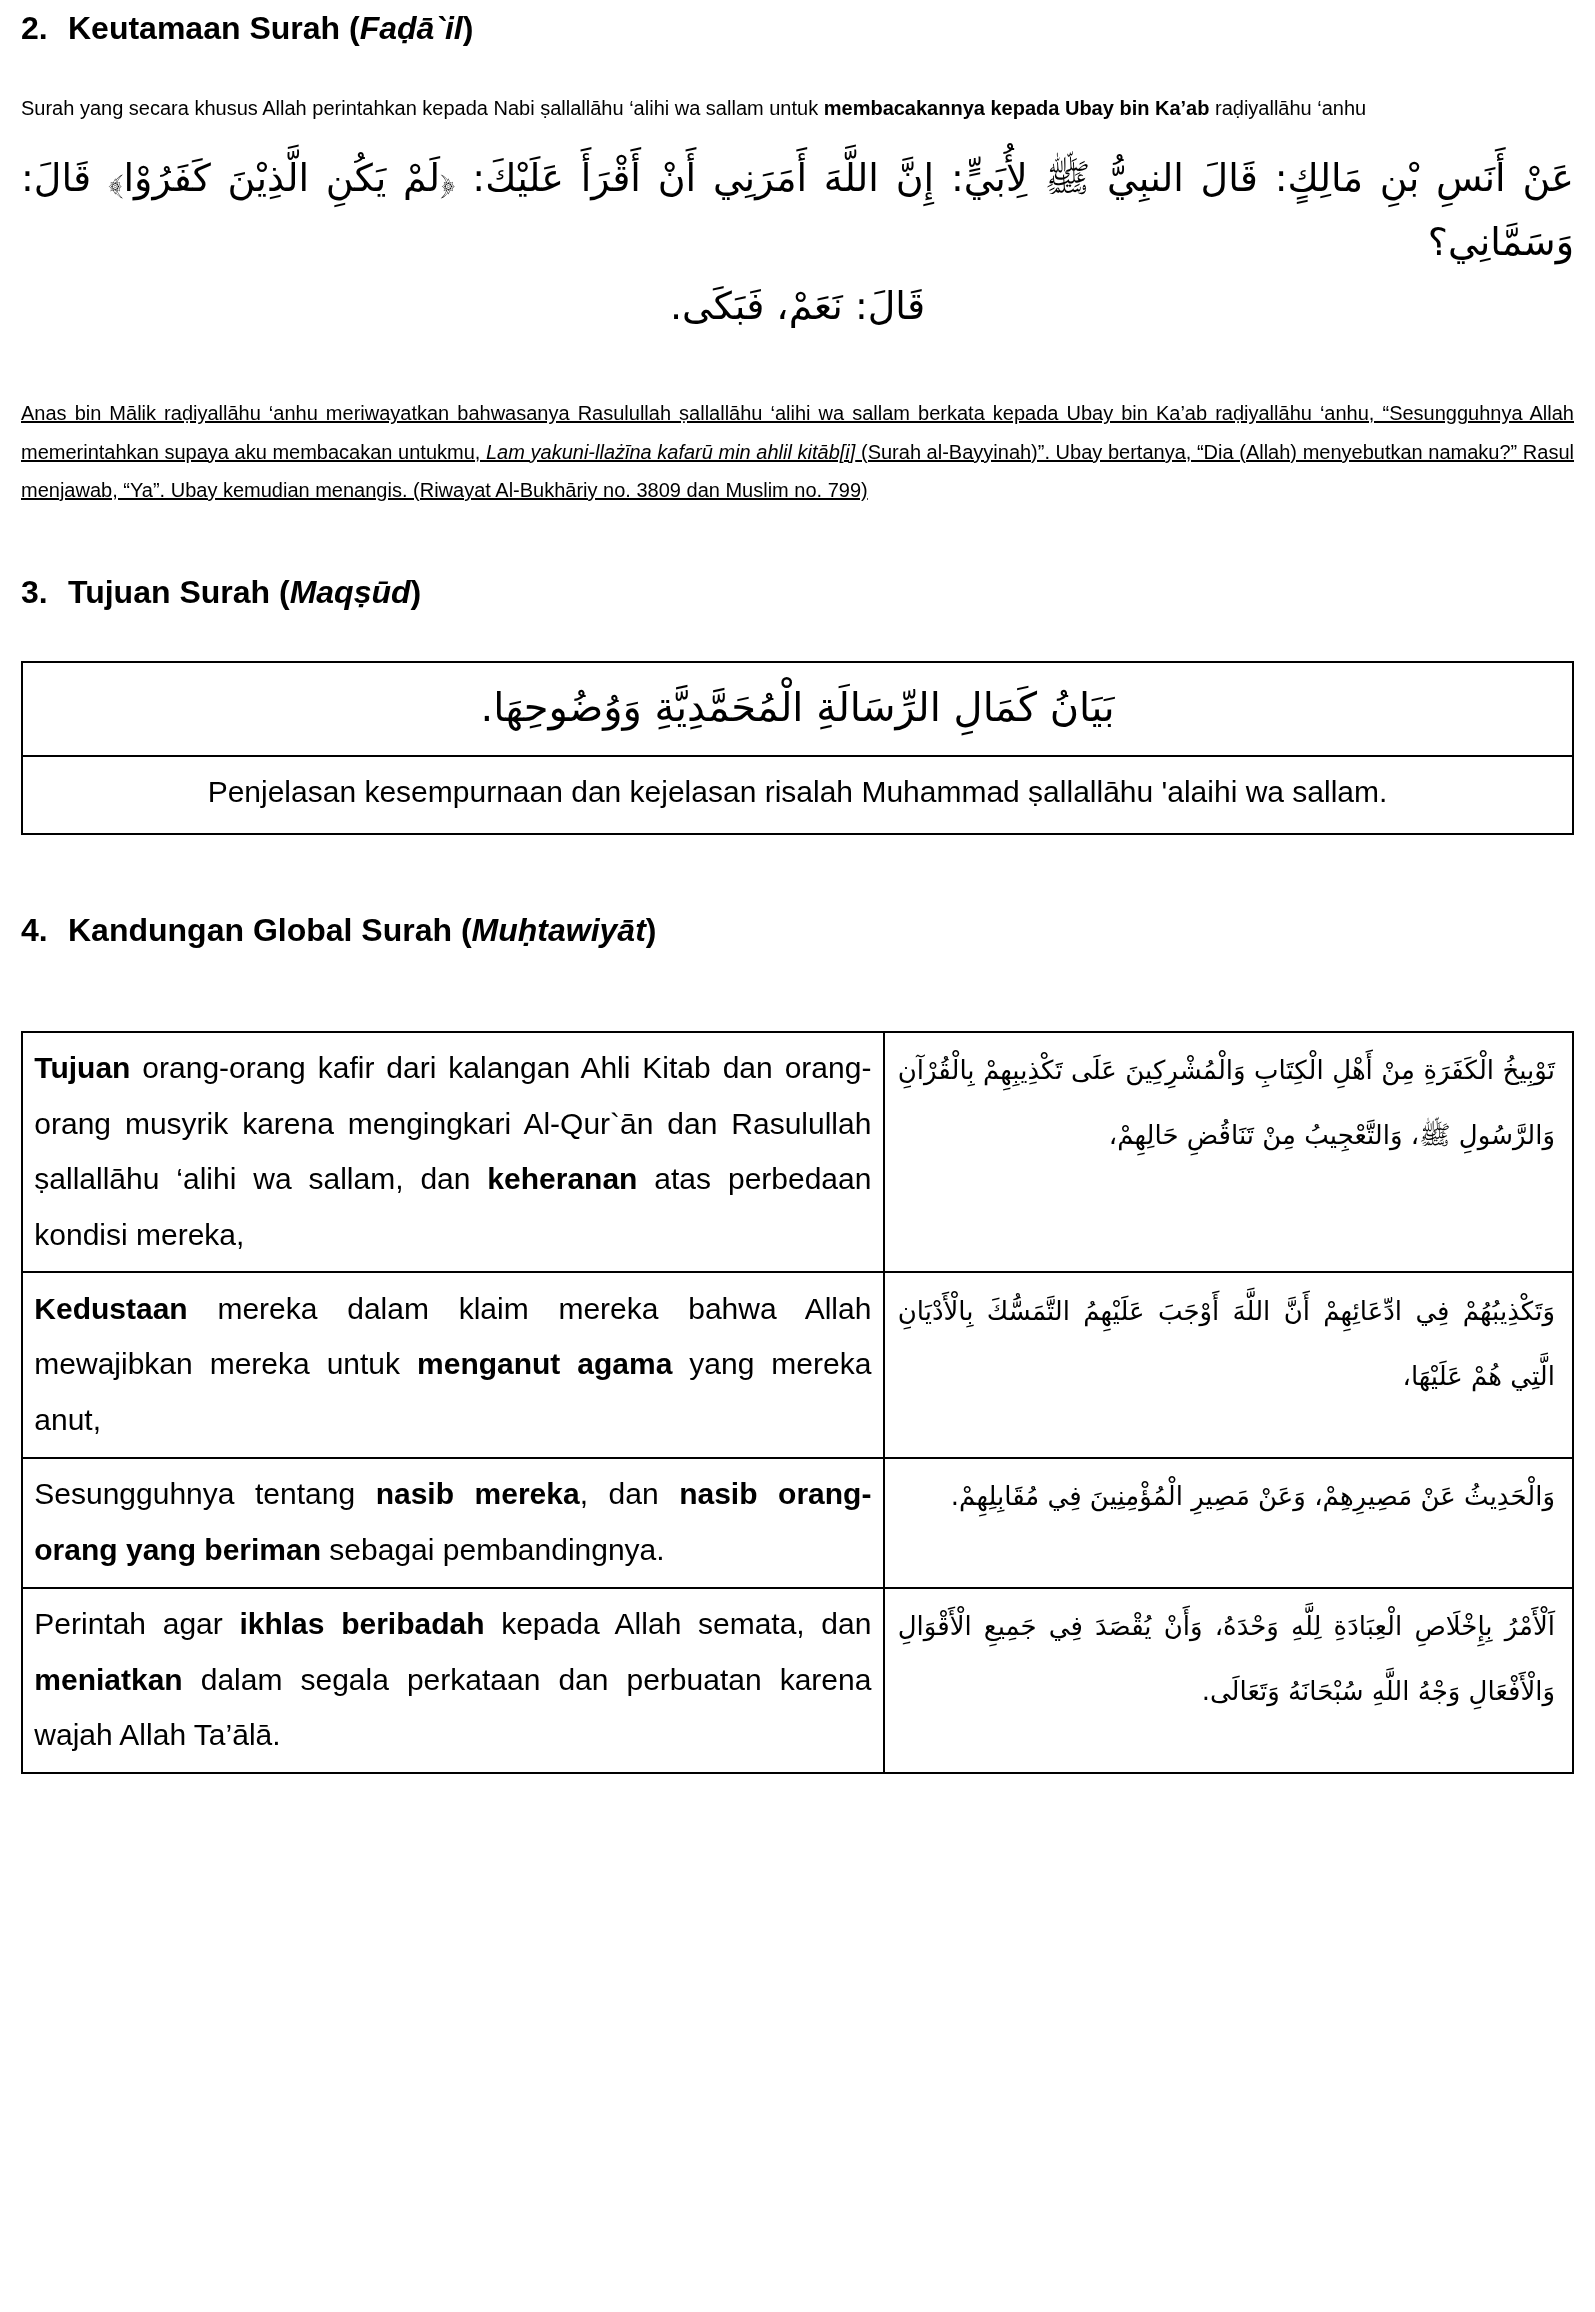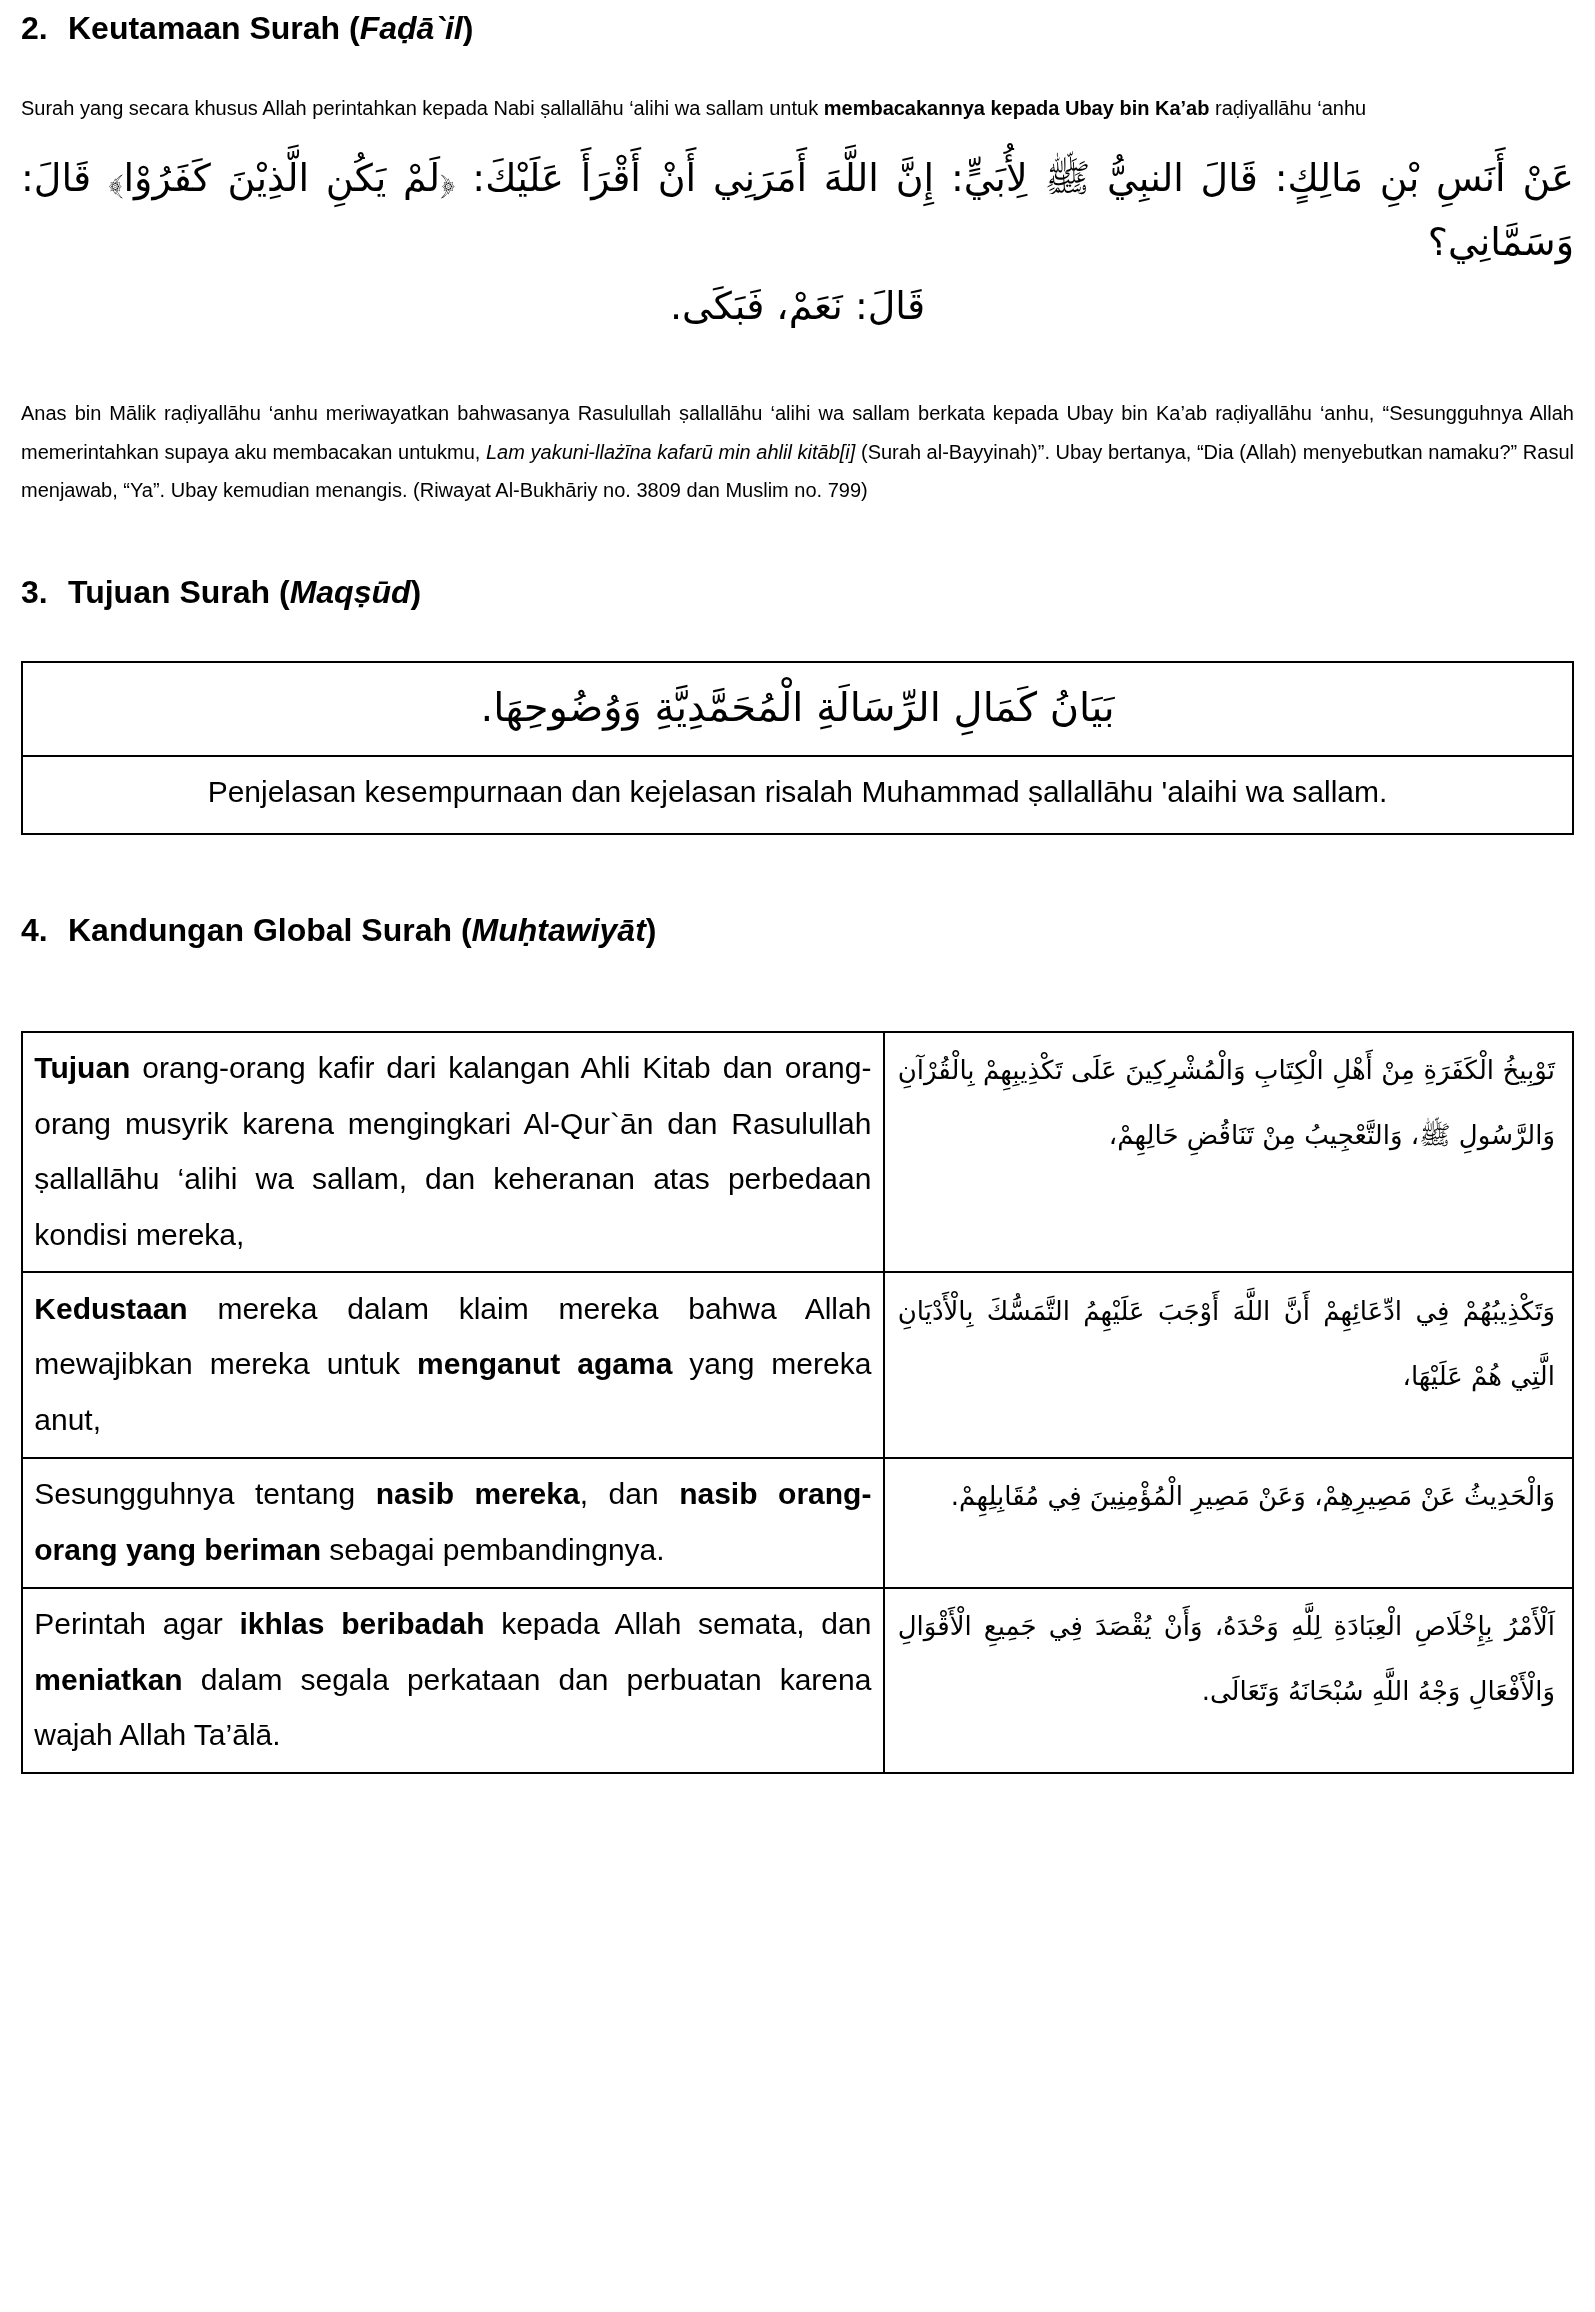--- a/index.html
+++ b/index.html
@@ -51,20 +51,21 @@
   }
   .hadith-line-justify {
     text-align: justify;
     text-align-last: justify;
   }
   .hadith-line-end {
     text-align: center;
   }
   .translation {
     margin-top: 56px;
+    text-decoration: underline;
   }
   .heading-3 { margin-top: 62px; }
   .heading-4 { margin-top: 75px; }
   
   .purpose-box {
     margin-top: 49px;
     border: 2.8px solid #000;
   }
   .purpose-arabic {
     padding: 13px 26px 17px 26px;
@@ -135,21 +136,21 @@
   </div>
 
   <div class="heading heading-4">
     <span class="num">4.</span>
     <span><span>Kandungan Global Surah (</span><span style="font-style: italic;">Muḥtawiyāt</span><span>)</span></span>
   </div>
 
   <table class="content-table">
     <tbody>
       <tr>
-        <td class="cell-id"><span style="font-weight: bold;">Tujuan</span><span> orang-orang kafir dari kalangan Ahli Kitab dan orang-orang musyrik karena mengingkari Al-Qur`ān dan Rasulullah ṣallallāhu ‘alihi wa sallam, dan </span><span style="font-weight: normal;">keheranan</span><span> atas perbedaan kondisi mereka,</span></td>
+        <td class="cell-id"><span style="font-weight: bold;">Tujuan</span><span> orang-orang kafir dari kalangan Ahli Kitab dan orang-orang musyrik karena mengingkari Al-Qur`ān dan Rasulullah ṣallallāhu ‘alihi wa sallam, dan </span><span style="font-weight: bold;">keheranan</span><span> atas perbedaan kondisi mereka,</span></td>
         <td class="cell-ar arabic">تَوْبِيخُ الْكَفَرَةِ مِنْ أَهْلِ الْكِتَابِ وَالْمُشْرِكِينَ عَلَى تَكْذِيبِهِمْ بِالْقُرْآنِ وَالرَّسُولِ ﷺ، وَالتَّعْجِيبُ مِنْ تَنَاقُضِ حَالِهِمْ،</td>
       </tr>
       <tr>
         <td class="cell-id"><span style="font-weight: bold;">Kedustaan</span><span> mereka dalam klaim mereka bahwa Allah mewajibkan mereka untuk </span><span style="font-weight: bold;">menganut agama</span><span> yang mereka anut,</span></td>
         <td class="cell-ar arabic">وَتَكْذِيبُهُمْ فِي ادِّعَائِهِمْ أَنَّ اللَّهَ أَوْجَبَ عَلَيْهِمُ التَّمَسُّكَ بِالْأَدْيَانِ الَّتِي هُمْ عَلَيْهَا،</td>
       </tr>
       <tr>
         <td class="cell-id"><span>Sesungguhnya tentang </span><span style="font-weight: bold;">nasib mereka</span><span>, dan </span><span style="font-weight: bold;">nasib orang-orang yang beriman</span><span> sebagai pembandingnya.</span></td>
         <td class="cell-ar arabic">وَالْحَدِيثُ عَنْ مَصِيرِهِمْ، وَعَنْ مَصِيرِ الْمُؤْمِنِينَ فِي مُقَابِلِهِمْ.</td>
       </tr>

